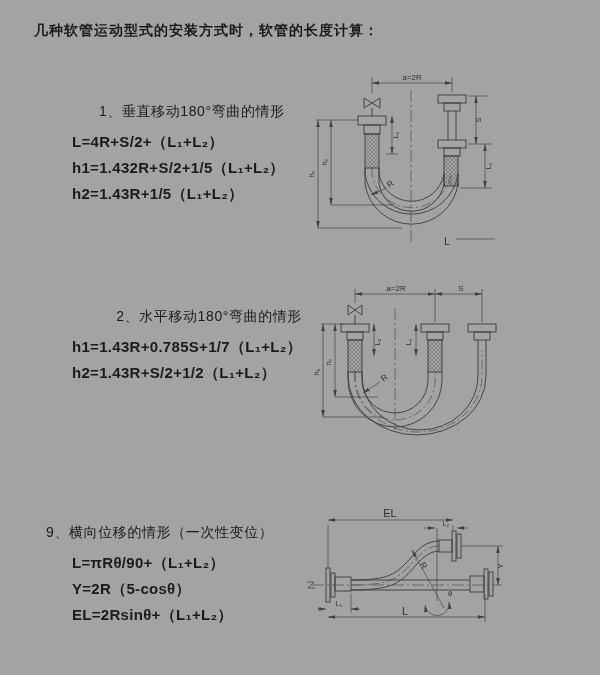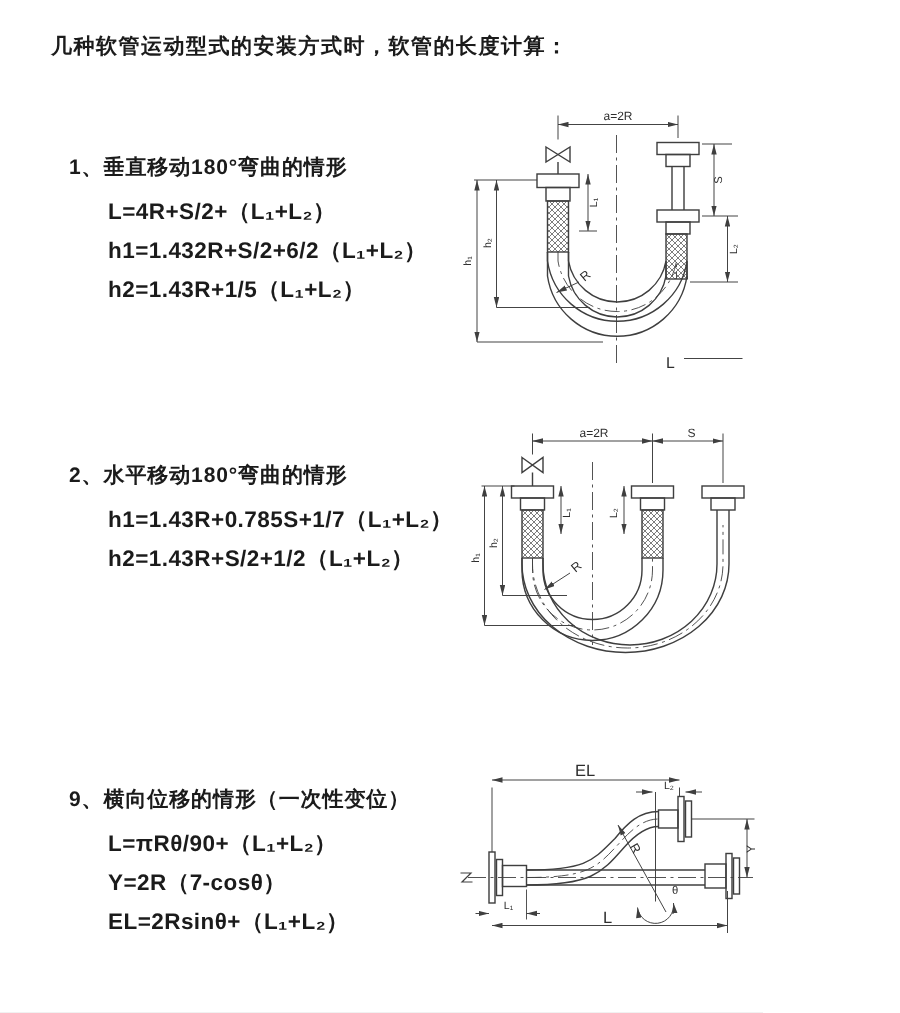--- a/index.html
+++ b/index.html
@@ -1,57 +1,57 @@
 <!DOCTYPE html>
 <html><head>
 <meta charset="utf-8">
 <style>
   html,body{margin:0;padding:0;background:#e8e8e8;}
   .page{
-    position:relative;width:600px;height:675px;background:#ffffff;
+    position:relative;width:600px;height:675px;background:#a3a3a3;
     font-family:"Liberation Sans","DejaVu Sans",sans-serif;color:#1b1b1b;
     overflow:hidden;margin:0 auto;
   }
   .title{
     position:absolute;left:34px;top:22px;
     font-size:14px;font-weight:700;letter-spacing:1px;white-space:nowrap;
   }
   .section{position:absolute;left:46px;}
-  .heading{font-size:14px;font-weight:700;letter-spacing:0.6px;margin-bottom:8px;white-space:nowrap;}
+  .heading{font-size:14px;font-weight:400;letter-spacing:0.6px;margin-bottom:8px;white-space:nowrap;text-align:right;}
   .formula{
     font-size:15px;font-weight:700;margin-left:26px;height:26px;line-height:26px;
     letter-spacing:0.3px;white-space:nowrap;
   }
   .d{position:absolute;}
   svg text{font-family:"Liberation Sans","DejaVu Sans",sans-serif;fill:#2e2e2e;font-weight:400;}
 </style>
 </head>
 <body>
 
 <div class="page">
 
   <div class="title">几种软管运动型式的安装方式时，软管的长度计算：</div>
 
   <div class="section" style="top:103px;">
     <div class="heading">1、垂直移动180°弯曲的情形</div>
     <div class="formula">L=4R+S/2+（L₁+L₂）</div>
-    <div class="formula">h1=1.432R+S/2+6/2（L₁+L₂）</div>
+    <div class="formula">h1=1.432R+S/2+1/5（L₁+L₂）</div>
     <div class="formula">h2=1.43R+1/5（L₁+L₂）</div>
   </div>
 
   <div class="section" style="top:308px;">
     <div class="heading">2、水平移动180°弯曲的情形</div>
     <div class="formula">h1=1.43R+0.785S+1/7（L₁+L₂）</div>
     <div class="formula">h2=1.43R+S/2+1/2（L₁+L₂）</div>
   </div>
 
   <div class="section" style="top:524px;">
     <div class="heading">9、横向位移的情形（一次性变位）</div>
     <div class="formula">L=πRθ/90+（L₁+L₂）</div>
-    <div class="formula">Y=2R（7-cosθ）</div>
+    <div class="formula">Y=2R（5-cosθ）</div>
     <div class="formula">EL=2Rsinθ+（L₁+L₂）</div>
   </div>
 
   <svg class="d" style="left:298px;top:66px;" width="287" height="199" viewBox="0 0 287 199">
     <defs>
       <marker id="a1e" markerUnits="userSpaceOnUse" markerWidth="8" markerHeight="4" refX="7" refY="1.8" orient="auto">
           <path d="M0,0 L7,1.8 L0,3.6 Z" fill="#3f3f3f"></path>
         </marker>
       <marker id="a1s" markerUnits="userSpaceOnUse" markerWidth="8" markerHeight="4" refX="0" refY="1.8" orient="auto">
           <path d="M7,0 L0,1.8 L7,3.6 Z" fill="#3f3f3f"></path>

